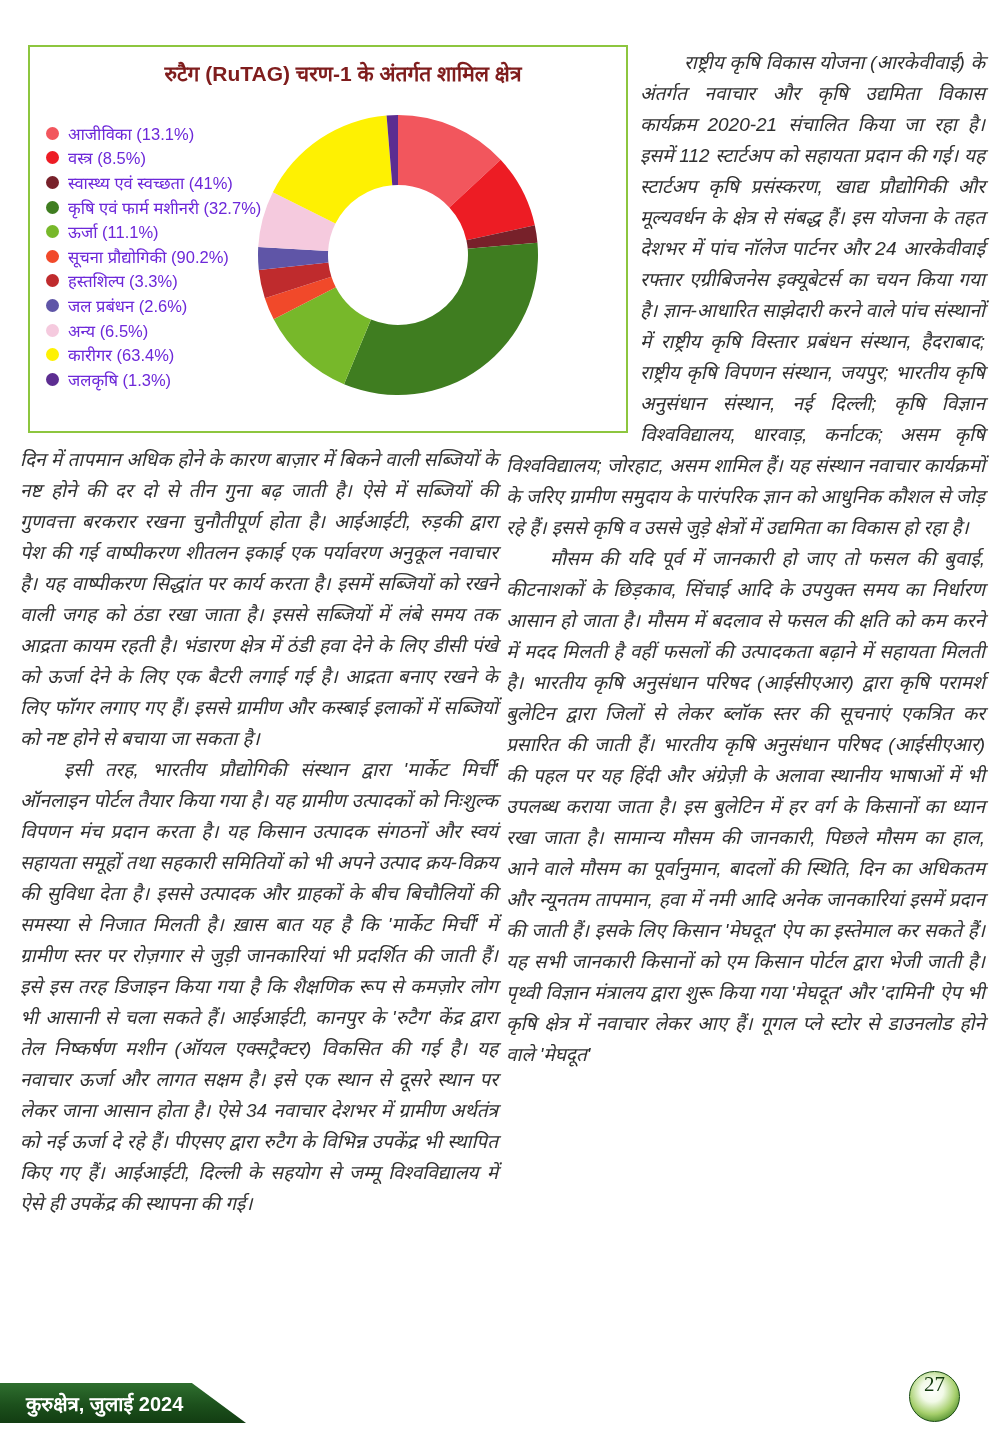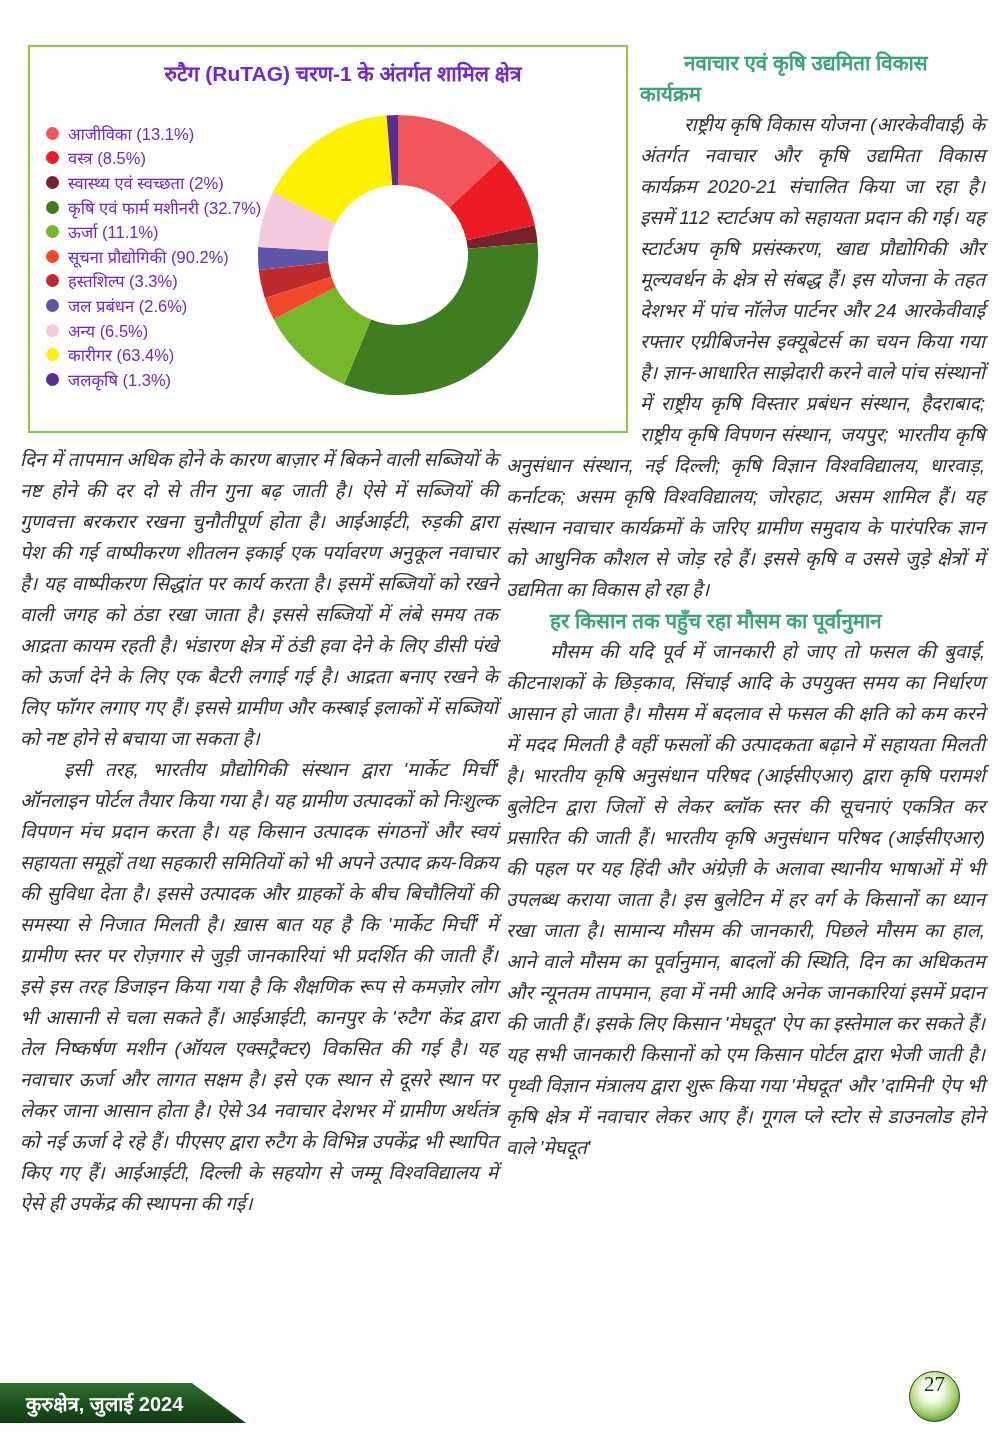--- a/index.html
+++ b/index.html
@@ -7,21 +7,21 @@
     position:relative;width:1000px;height:1451px;background:#ffffff;overflow:hidden;
     font-family:"Liberation Sans","DejaVu Sans",sans-serif;color:#2e2e2e;
   }
   
   .chart-box{
     position:absolute;left:28px;top:45px;width:600px;height:388px;
     background:#ffffff;border:2px solid #8dc63f;box-sizing:border-box;
   }
   .chart-title{
     position:absolute;left:0;top:12px;width:100%;text-align:center;
-    font-size:21px;font-weight:bold;color:#6d28d9;letter-spacing:0;
+    font-size:21px;font-weight:bold;color:#7f1d1d;letter-spacing:0;
     padding-left:30px;box-sizing:border-box;
   }
   .chart-legend{position:absolute;left:16px;top:74px;width:220px;}
   .legend-item{display:flex;align-items:center;height:24.6px;}
   .legend-dot{width:13px;height:13px;border-radius:50%;flex:0 0 13px;margin-right:9px;}
   .legend-label{font-size:16.5px;color:#6d28d9;white-space:nowrap;}
   .donut-wrap{position:absolute;left:222px;top:62px;width:292px;height:292px;}
   
   .col-left{
     position:absolute;left:20px;top:444px;width:478px;
@@ -69,21 +69,21 @@
         <div class="legend-item">
           <span class="legend-dot" style="background: rgb(242, 86, 93);"></span>
           <span class="legend-label">आजीविका (13.1%)</span>
         </div>
         <div class="legend-item">
           <span class="legend-dot" style="background: rgb(237, 28, 36);"></span>
           <span class="legend-label">वस्त्र (8.5%)</span>
         </div>
         <div class="legend-item">
           <span class="legend-dot" style="background: rgb(119, 33, 42);"></span>
-          <span class="legend-label">स्वास्थ्य एवं स्वच्छता (2%)</span>
+          <span class="legend-label">स्वास्थ्य एवं स्वच्छता (41%)</span>
         </div>
         <div class="legend-item">
           <span class="legend-dot" style="background: rgb(63, 125, 32);"></span>
           <span class="legend-label">कृषि एवं फार्म मशीनरी (32.7%)</span>
         </div>
         <div class="legend-item">
           <span class="legend-dot" style="background: rgb(119, 184, 42);"></span>
           <span class="legend-label">ऊर्जा (11.1%)</span>
         </div>
         <div class="legend-item">
@@ -128,23 +128,21 @@
     </div>
   </div>
 
   <div class="col col-left">
     <p>दिन में तापमान अधिक होने के कारण बाज़ार में बिकने वाली सब्जियों के नष्ट होने की दर दो से तीन गुना बढ़ जाती है। ऐसे में सब्जियों की गुणवत्ता बरकरार रखना चुनौतीपूर्ण होता है। आईआईटी, रुड़की द्वारा पेश की गई वाष्पीकरण शीतलन इकाई एक पर्यावरण अनुकूल नवाचार है। यह वाष्पीकरण सिद्धांत पर कार्य करता है। इसमें सब्जियों को रखने वाली जगह को ठंडा रखा जाता है। इससे सब्जियों में लंबे समय तक आद्रता कायम रहती है। भंडारण क्षेत्र में ठंडी हवा देने के लिए डीसी पंखे को ऊर्जा देने के लिए एक बैटरी लगाई गई है। आद्रता बनाए रखने के लिए फॉगर लगाए गए हैं। इससे ग्रामीण और कस्बाई इलाकों में सब्जियों को नष्ट होने से बचाया जा सकता है।</p>
     <p class="indent">इसी तरह, भारतीय प्रौद्योगिकी संस्थान द्वारा 'मार्केट मिर्ची' ऑनलाइन पोर्टल तैयार किया गया है। यह ग्रामीण उत्पादकों को निःशुल्क विपणन मंच प्रदान करता है। यह किसान उत्पादक संगठनों और स्वयं सहायता समूहों तथा सहकारी समितियों को भी अपने उत्पाद क्रय-विक्रय की सुविधा देता है। इससे उत्पादक और ग्राहकों के बीच बिचौलियों की समस्या से निजात मिलती है। ख़ास बात यह है कि 'मार्केट मिर्ची' में ग्रामीण स्तर पर रोज़गार से जुड़ी जानकारियां भी प्रदर्शित की जाती हैं। इसे इस तरह डिजाइन किया गया है कि शैक्षणिक रूप से कमज़ोर लोग भी आसानी से चला सकते हैं। आईआईटी, कानपुर के 'रुटैग' केंद्र द्वारा तेल निष्कर्षण मशीन (ऑयल एक्सट्रैक्टर) विकसित की गई है। यह नवाचार ऊर्जा और लागत सक्षम है। इसे एक स्थान से दूसरे स्थान पर लेकर जाना आसान होता है। ऐसे 34 नवाचार देशभर में ग्रामीण अर्थतंत्र को नई ऊर्जा दे रहे हैं। पीएसए द्वारा रुटैग के विभिन्न उपकेंद्र भी स्थापित किए गए हैं। आईआईटी, दिल्ली के सहयोग से जम्मू विश्वविद्यालय में ऐसे ही उपकेंद्र की स्थापना की गई।</p>
   </div>
 
   <div class="col col-right">
     <div class="chart-spacer"></div>
-    <h2 class="section-heading">नवाचार एवं कृषि उद्यमिता विकास कार्यक्रम</h2>
     <p class="indent">राष्ट्रीय कृषि विकास योजना (आरकेवीवाई) के अंतर्गत नवाचार और कृषि उद्यमिता विकास कार्यक्रम 2020-21 संचालित किया जा रहा है। इसमें 112 स्टार्टअप को सहायता प्रदान की गई। यह स्टार्टअप कृषि प्रसंस्करण, खाद्य प्रौद्योगिकी और मूल्यवर्धन के क्षेत्र से संबद्ध हैं। इस योजना के तहत देशभर में पांच नॉलेज पार्टनर और 24 आरकेवीवाई रफ्तार एग्रीबिजनेस इक्यूबेटर्स का चयन किया गया है। ज्ञान-आधारित साझेदारी करने वाले पांच संस्थानों में राष्ट्रीय कृषि विस्तार प्रबंधन संस्थान, हैदराबाद; राष्ट्रीय कृषि विपणन संस्थान, जयपुर; भारतीय कृषि अनुसंधान संस्थान, नई दिल्ली; कृषि विज्ञान विश्वविद्यालय, धारवाड़, कर्नाटक; असम कृषि विश्वविद्यालय; जोरहाट, असम शामिल हैं। यह संस्थान नवाचार कार्यक्रमों के जरिए ग्रामीण समुदाय के पारंपरिक ज्ञान को आधुनिक कौशल से जोड़ रहे हैं। इससे कृषि व उससे जुड़े क्षेत्रों में उद्यमिता का विकास हो रहा है।</p>
-    <h2 class="section-heading">हर किसान तक पहुँच रहा मौसम का पूर्वानुमान</h2>
     <p class="indent">मौसम की यदि पूर्व में जानकारी हो जाए तो फसल की बुवाई, कीटनाशकों के छिड़काव, सिंचाई आदि के उपयुक्त समय का निर्धारण आसान हो जाता है। मौसम में बदलाव से फसल की क्षति को कम करने में मदद मिलती है वहीं फसलों की उत्पादकता बढ़ाने में सहायता मिलती है। भारतीय कृषि अनुसंधान परिषद (आईसीएआर) द्वारा कृषि परामर्श बुलेटिन द्वारा जिलों से लेकर ब्लॉक स्तर की सूचनाएं एकत्रित कर प्रसारित की जाती हैं। भारतीय कृषि अनुसंधान परिषद (आईसीएआर) की पहल पर यह हिंदी और अंग्रेज़ी के अलावा स्थानीय भाषाओं में भी उपलब्ध कराया जाता है। इस बुलेटिन में हर वर्ग के किसानों का ध्यान रखा जाता है। सामान्य मौसम की जानकारी, पिछले मौसम का हाल, आने वाले मौसम का पूर्वानुमान, बादलों की स्थिति, दिन का अधिकतम और न्यूनतम तापमान, हवा में नमी आदि अनेक जानकारियां इसमें प्रदान की जाती हैं। इसके लिए किसान 'मेघदूत' ऐप का इस्तेमाल कर सकते हैं। यह सभी जानकारी किसानों को एम किसान पोर्टल द्वारा भेजी जाती है। पृथ्वी विज्ञान मंत्रालय द्वारा शुरू किया गया 'मेघदूत' और 'दामिनी' ऐप भी कृषि क्षेत्र में नवाचार लेकर आए हैं। गूगल प्ले स्टोर से डाउनलोड होने वाले 'मेघदूत'</p>
   </div>
 
   <div class="footer-ribbon">
     <span class="issue-label">कुरुक्षेत्र, जुलाई 2024</span>
   </div>
   <div class="page-ball">
     <span class="page-number">27</span>
   </div>
 

